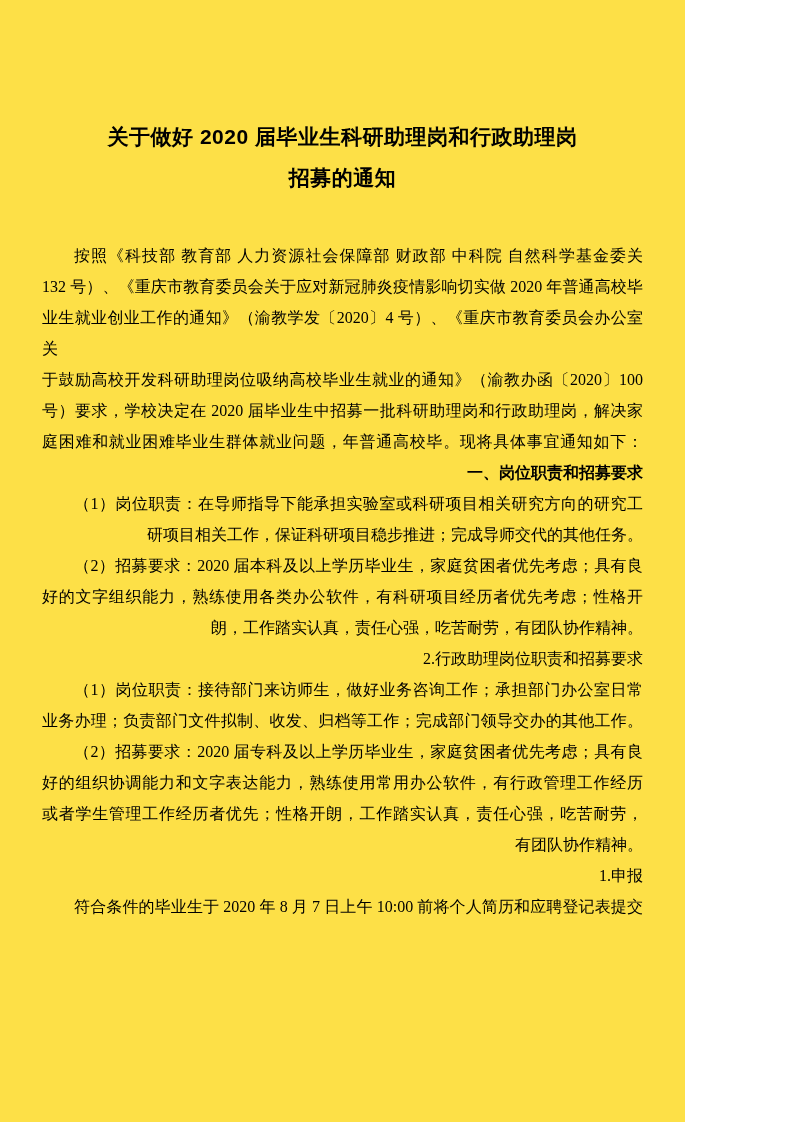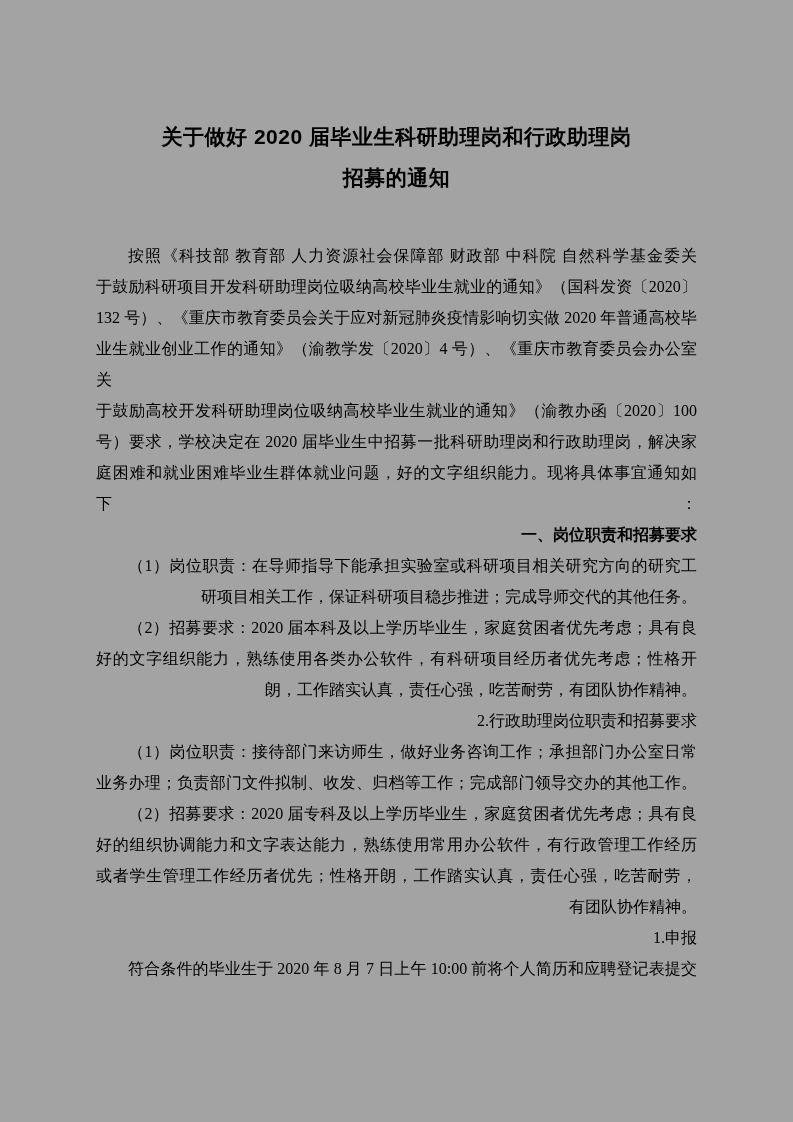--- a/index.html
+++ b/index.html
@@ -2,23 +2,23 @@
 <html><head>
 <meta charset="utf-8">
 <style>
   html, body {
     margin: 0;
     padding: 0;
     background: #ffffff;
   }
   .page {
     position: relative;
-    width: 793px;
+    width: 685px;
     height: 1122px;
-    background: #a3a3a3;
+    background: #fde047;
     color: #000000;
     overflow: hidden;
   }
   .doc-title {
     padding-top: 116px;
     text-align: center;
     font-family: "Liberation Sans", "DejaVu Sans", sans-serif;
     font-weight: 700;
     font-size: 21px;
     line-height: 41px;
@@ -51,26 +51,25 @@
 </head>
 <body>
 
 <div class="page">
   <div class="doc-title">
     <div class="title-line">关于做好 2020 届毕业生科研助理岗和行政助理岗</div>
     <div class="title-line">招募的通知</div>
   </div>
   <div class="content">
       <div class="line justify indent">按照《科技部 教育部 人力资源社会保障部 财政部 中科院 自然科学基金委关</div>
-      <div class="line justify">于鼓励科研项目开发科研助理岗位吸纳高校毕业生就业的通知》（国科发资〔2020〕</div>
       <div class="line justify">132 号）、《重庆市教育委员会关于应对新冠肺炎疫情影响切实做 2020 年普通高校毕</div>
       <div class="line justify">业生就业创业工作的通知》（渝教学发〔2020〕4 号）、《重庆市教育委员会办公室关</div>
       <div class="line justify">于鼓励高校开发科研助理岗位吸纳高校毕业生就业的通知》（渝教办函〔2020〕100</div>
       <div class="line justify">号）要求，学校决定在 2020 届毕业生中招募一批科研助理岗和行政助理岗，解决家</div>
-      <div class="line justify">庭困难和就业困难毕业生群体就业问题，好的文字组织能力。现将具体事宜通知如下：</div>
+      <div class="line justify">庭困难和就业困难毕业生群体就业问题，年普通高校毕。现将具体事宜通知如下：</div>
       <div class="line indent bold">一、岗位职责和招募要求</div>
       <div class="line justify indent">（1）岗位职责：在导师指导下能承担实验室或科研项目相关研究方向的研究工</div>
       <div class="line">研项目相关工作，保证科研项目稳步推进；完成导师交代的其他任务。</div>
       <div class="line justify indent">（2）招募要求：2020 届本科及以上学历毕业生，家庭贫困者优先考虑；具有良</div>
       <div class="line justify">好的文字组织能力，熟练使用各类办公软件，有科研项目经历者优先考虑；性格开</div>
       <div class="line">朗，工作踏实认真，责任心强，吃苦耐劳，有团队协作精神。</div>
       <div class="line indent">2.行政助理岗位职责和招募要求</div>
       <div class="line justify indent">（1）岗位职责：接待部门来访师生，做好业务咨询工作；承担部门办公室日常</div>
       <div class="line justify">业务办理；负责部门文件拟制、收发、归档等工作；完成部门领导交办的其他工作。</div>
       <div class="line justify indent">（2）招募要求：2020 届专科及以上学历毕业生，家庭贫困者优先考虑；具有良</div>

